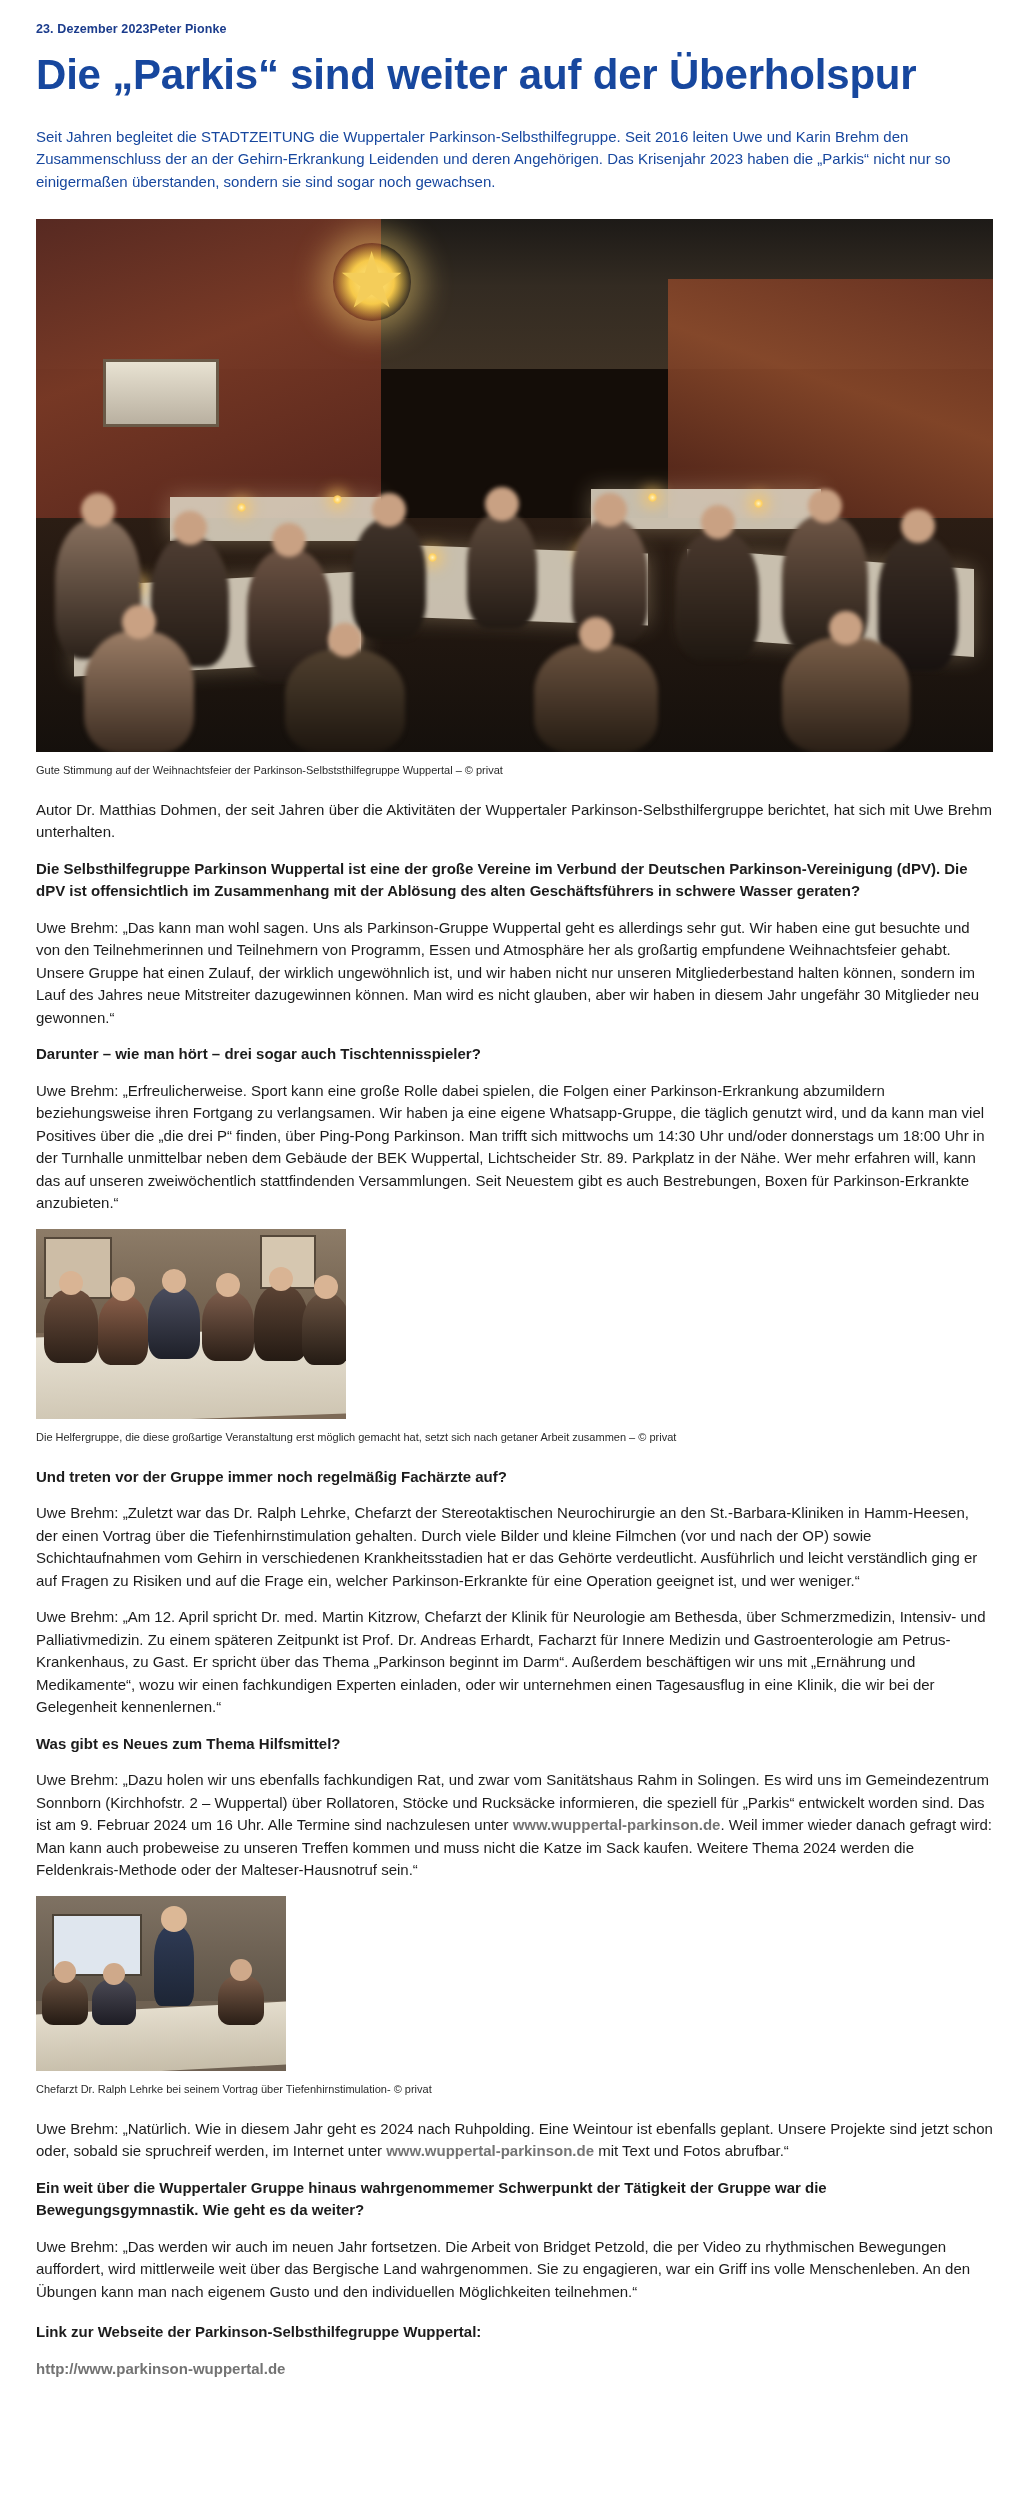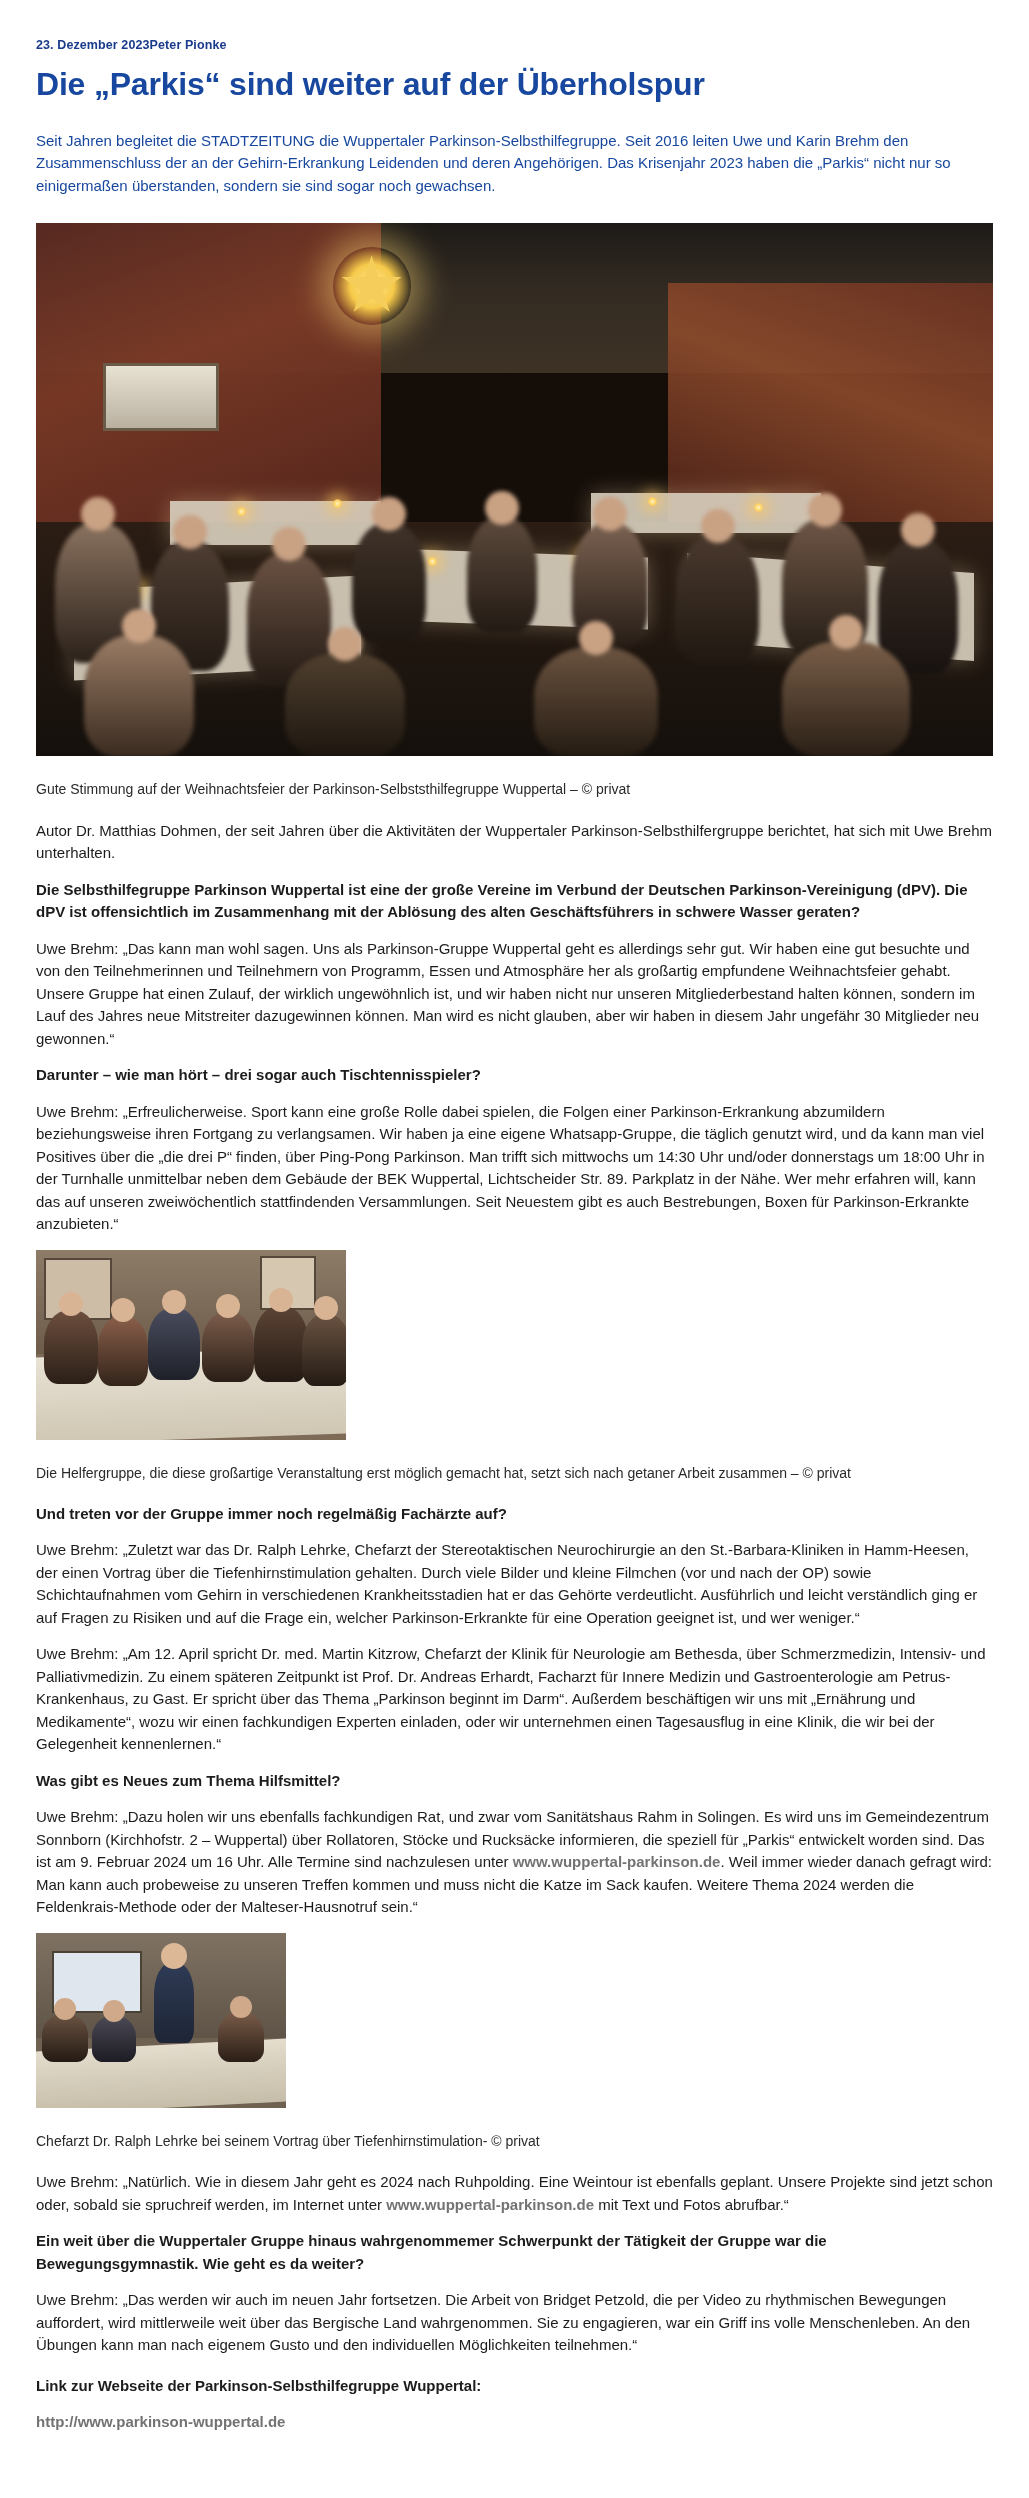--- a/index.html
+++ b/index.html
@@ -9,32 +9,32 @@
   }
   body {
     width: 1029px;
     font-family: "Liberation Sans", sans-serif;
     color: #1a1a1a;
     -webkit-font-smoothing: antialiased;
   }
   .page {
     width: 1029px;
     box-sizing: border-box;
-    padding: 38px 36px 40px 36px;
+    padding: 22px 36px 40px 36px;
   }
   .meta {
     font-size: 12.5px;
     font-weight: bold;
     color: #1b3c8c;
     margin: 0 0 14px 0;
     letter-spacing: 0.1px;
   }
   .meta .sep { display: inline; }
   h1.headline {
-    font-size: 32px;
+    font-size: 42px;
     line-height: 1.18;
     font-weight: bold;
     color: #17479e;
     margin: 4px 0 26px 0;
     letter-spacing: -0.2px;
   }
   .lead {
     font-size: 15px;
     line-height: 1.5;
     color: #17479e;
@@ -52,24 +52,24 @@
   }
   a, .link {
     color: #737373;
     text-decoration: none;
     font-weight: bold;
   }
   .figure {
     margin: 0 0 6px 0;
   }
   .caption {
-    font-size: 14px;
+    font-size: 11px;
     line-height: 1.45;
     color: #2a2a2a;
-    margin: 23px 0 20px 0;
+    margin: 11px 0 20px 0;
   }
   
   .photo1 {
     position: relative;
     width: 100%;
     height: 533px;
     overflow: hidden;
     background: #140d08;
   }
   .photo1 .ceiling {

